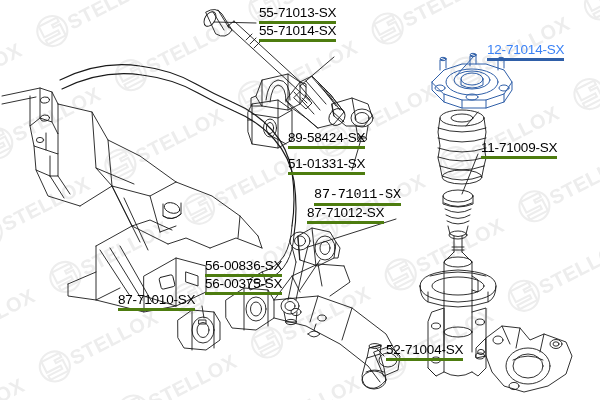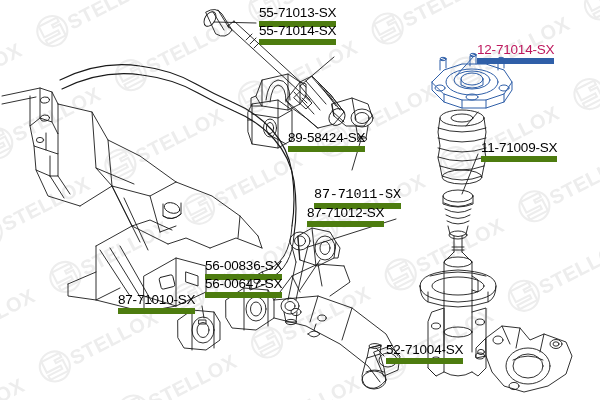--- a/index.html
+++ b/index.html
@@ -10,22 +10,22 @@
     font-family:"Liberation Sans", sans-serif;
   }
   #watermarks{position:absolute;left:0;top:0;width:600px;height:400px;z-index:1;pointer-events:none;}
   #artwork{position:absolute;left:0;top:0;width:600px;height:400px;z-index:2;}
   #labels{position:absolute;left:0;top:0;width:600px;height:400px;z-index:3;}
   .lbl{
     position:absolute;white-space:nowrap;color:#000;
     font-family:"Liberation Sans", sans-serif;
     font-size:13.5px;line-height:15px;letter-spacing:-0.2px;
   }
-  .lbl.hi{color:#be185d;}
-  .ul{border-bottom:6px solid #4d7c0f;padding-bottom:1px;}
+  .lbl.hi{color:#3b82f6;margin-left:10px;}
+  .ul{border-bottom:3px solid #4d7c0f;padding-bottom:1px;}
   .ul.hi{border-bottom-color:#2f5fa8;}
 </style>
 </head>
 <body>
 
 <div id="page">
 
   <svg id="watermarks" viewBox="0 0 600 400" xmlns="http://www.w3.org/2000/svg">
     <defs>
 
@@ -579,35 +579,38 @@
 
 
     <div class="lbl" style="left:481px;top:140px;">
       <span class="ul">11-71009-SX</span>
     </div>
 
     <div class="lbl" style="left:288px;top:130px;">
       <span class="ul">89-58424-SX</span>
     </div>
 
+    <div class="lbl" style="left:288px;top:156px;">
+      <span class="ul">51-01331-SX</span>
+    </div>
 
     <div class="lbl" style="left:314px;top:187px;font-family:Liberation Mono, monospace;">
       <span class="ul">87-71011-SX</span>
     </div>
 
     <div class="lbl" style="left:307px;top:205px;">
       <span class="ul">87-71012-SX</span>
     </div>
 
     <div class="lbl" style="left:205px;top:258px;">
       <span class="ul">56-00836-SX</span>
     </div>
 
     <div class="lbl" style="left:205px;top:276px;">
-      <span class="ul">56-00647-SX</span>
+      <span class="ul">56-00375-SX</span>
     </div>
 
     <div class="lbl" style="left:118px;top:292px;">
       <span class="ul">87-71010-SX</span>
     </div>
 
     <div class="lbl" style="left:386px;top:342px;">
       <span class="ul">52-71004-SX</span>
     </div>
 

